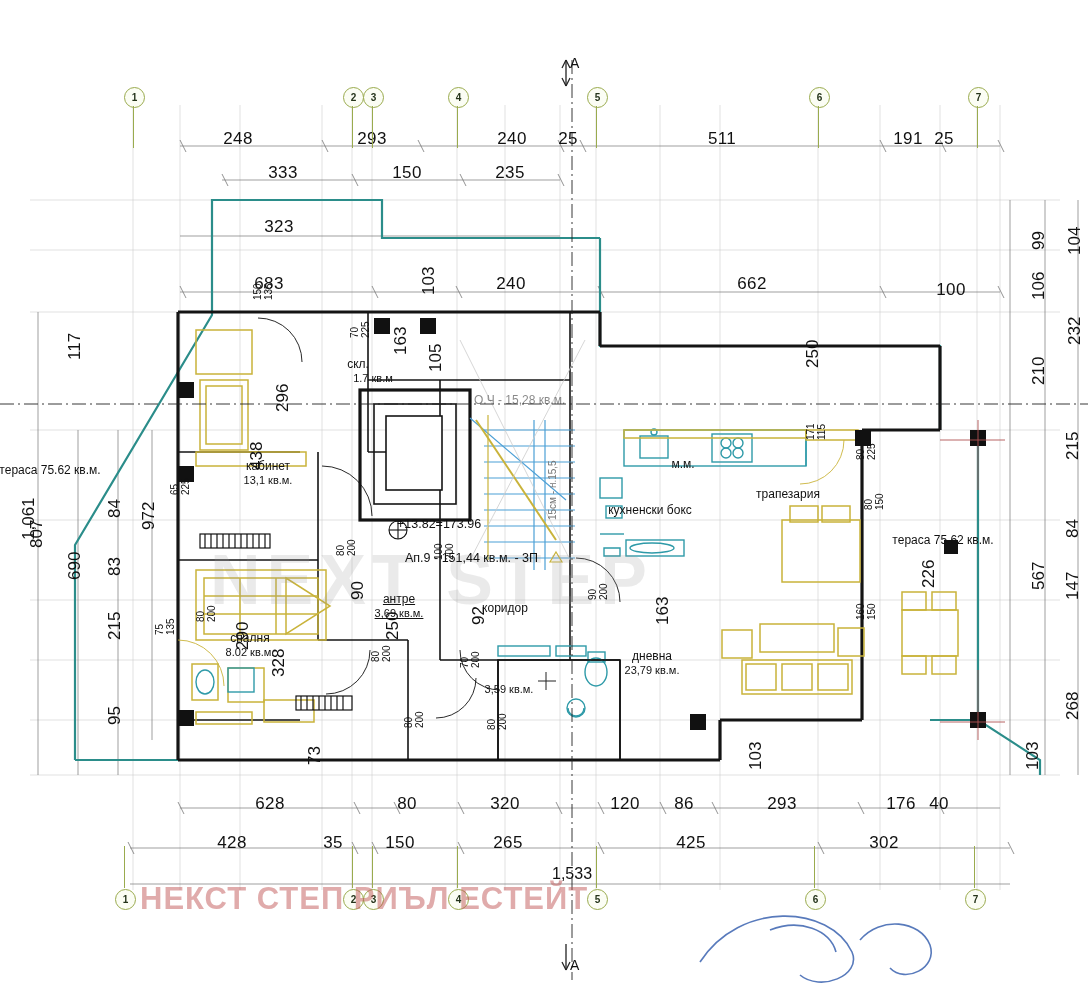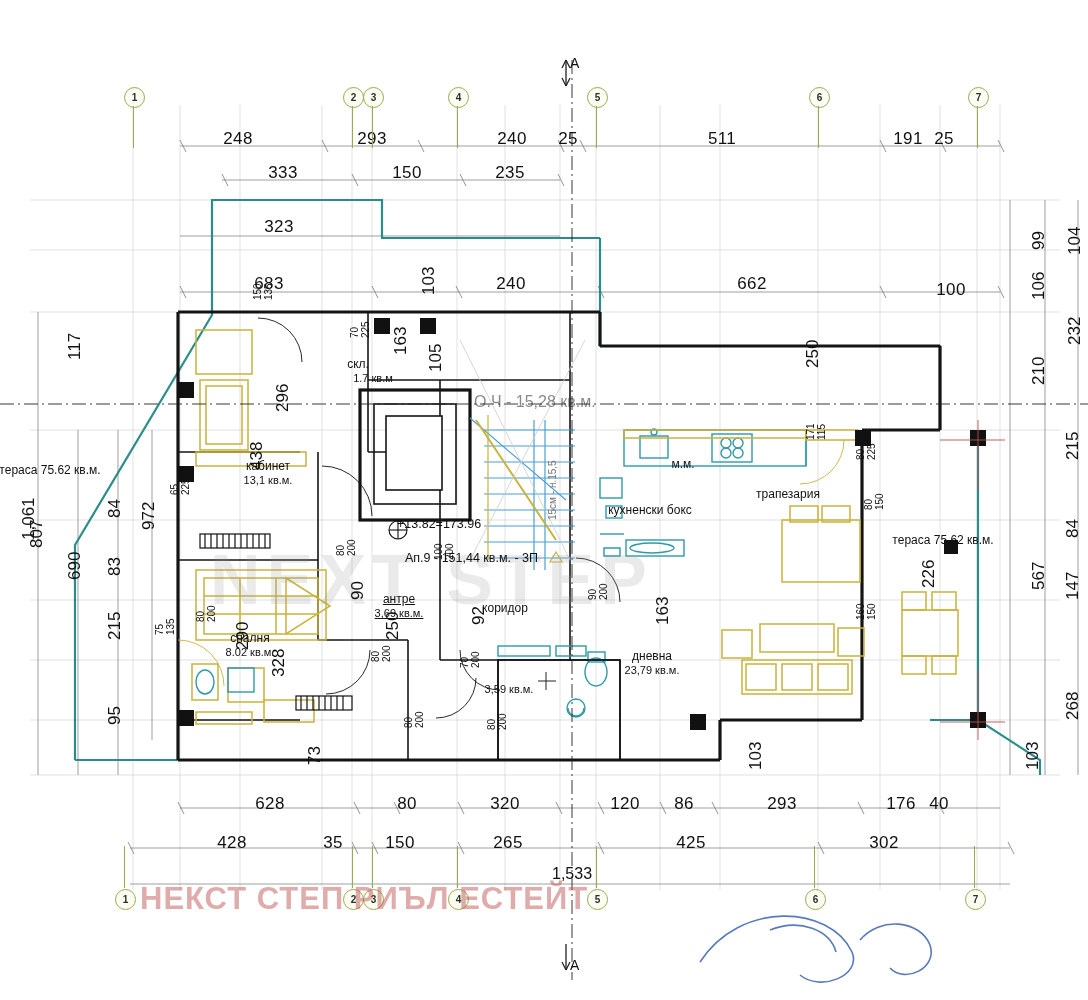--- a/index.html
+++ b/index.html
@@ -529,20 +529,20 @@
     <div class="lbl smallv" style="left: 460px; top: 668px;"><span style="display: inline-block; line-height: 1.05;"><span>70</span><br><span>200</span></span></div>
     <div class="lbl smallv" style="left: 588px; top: 600px;"><span style="display: inline-block; line-height: 1.05;"><span>90</span><br><span>200</span></span></div>
     <div class="lbl smallv" style="left: 856px; top: 460px;"><span style="display: inline-block; line-height: 1.05;"><span>80</span><br><span>225</span></span></div>
     <div class="lbl smallv" style="left: 864px; top: 510px;"><span style="display: inline-block; line-height: 1.05;"><span>80</span><br><span>150</span></span></div>
     <div class="lbl smallv" style="left: 856px; top: 620px;"><span style="display: inline-block; line-height: 1.05;"><span>160</span><br><span>150</span></span></div>
     <div class="lbl smallv" style="left: 404px; top: 728px;"><span style="display: inline-block; line-height: 1.05;"><span>80</span><br><span>200</span></span></div>
     <div class="lbl smallv" style="left: 487px; top: 730px;"><span style="display: inline-block; line-height: 1.05;"><span>80</span><br><span>200</span></span></div>
     <div class="lbl smallv" style="left: 806px; top: 440px;"><span style="display: inline-block; line-height: 1.05;"><span>171</span><br><span>115</span></span></div>
     <div class="lbl " style="left: 405px; top: 552px; font-size: 12.5px;">Ап.9 - 151,44 кв.м. - 3П</div>
     <div class="lbl " style="left: 397px; top: 518px; font-size: 12.5px;">+13.82=173.96</div>
-    <div class="lbl " style="left: 474px; top: 394px; font-size: 16px; color: rgba(40, 40, 40, 0.55);">О.Ч - 15,28 кв.м.</div>
+    <div class="lbl " style="left: 474px; top: 394px; font-size: 12px; color: rgba(40, 40, 40, 0.55);">О.Ч - 15,28 кв.м.</div>
     <div class="lbl " style="left: 552px; top: 866px; font-size: 16px;">1,533</div>
     <div class="lbl " style="left: 570px; top: 56px; font-size: 14px;">A</div>
     <div class="lbl " style="left: 570px; top: 958px; font-size: 14px;">A</div>
     <div class="lbl smallv" style="left: 548px; top: 520px; color: rgb(119, 119, 119);">15см - н.15,5</div>
   </div>
 
 <div class="wm wm-main" style="left:140px;top:881px;">НЕКСТ СТЕП РИЪЛ ЕСТЕЙТ</div>
 
 </body></html>

